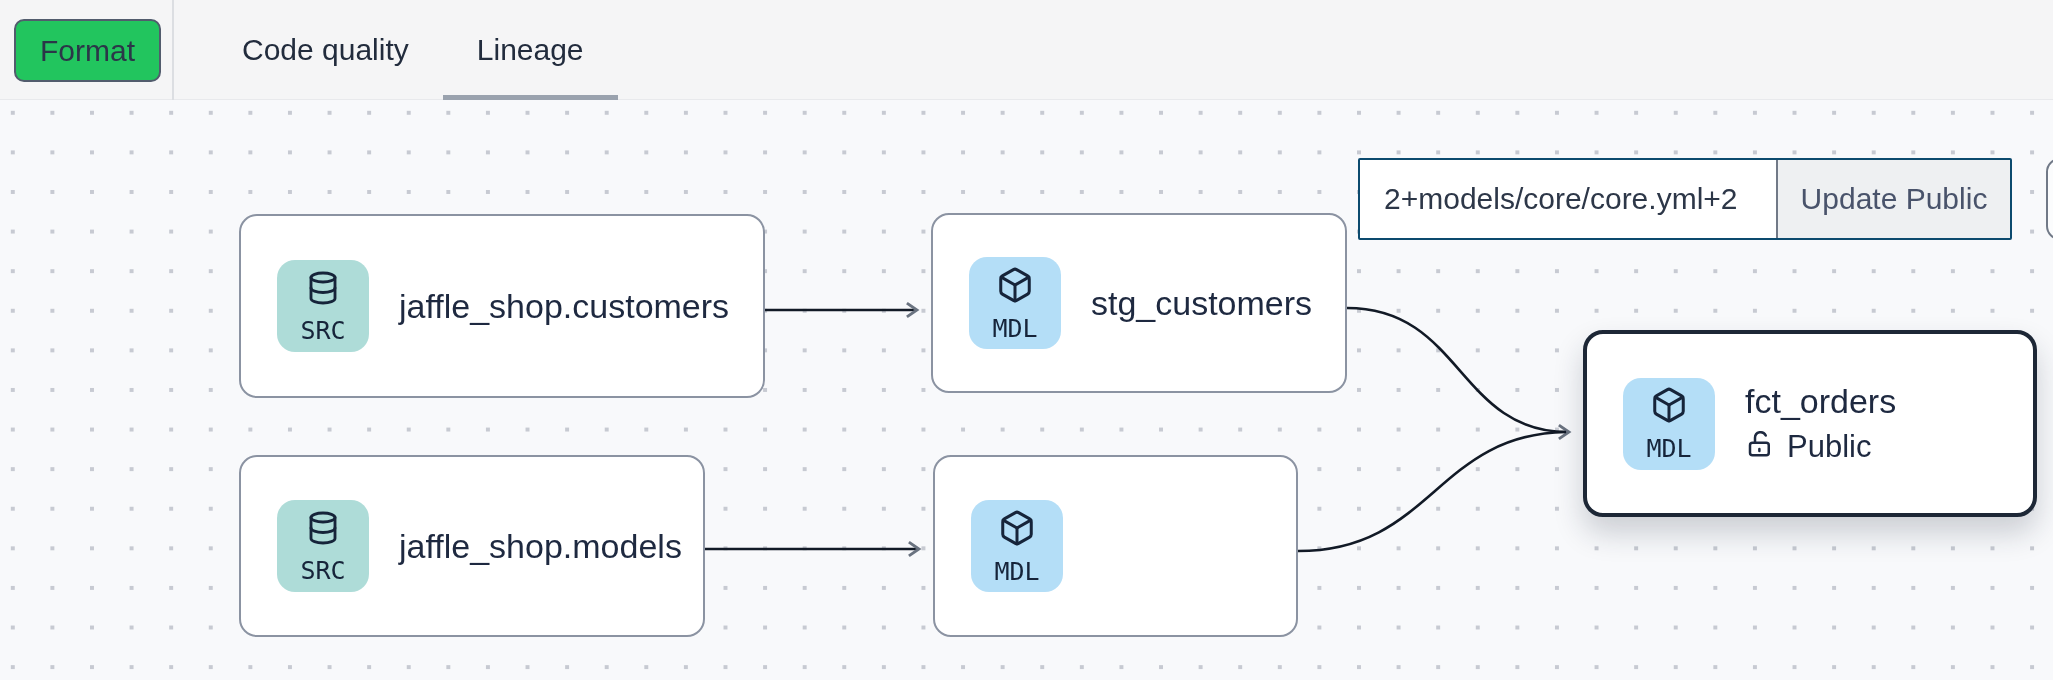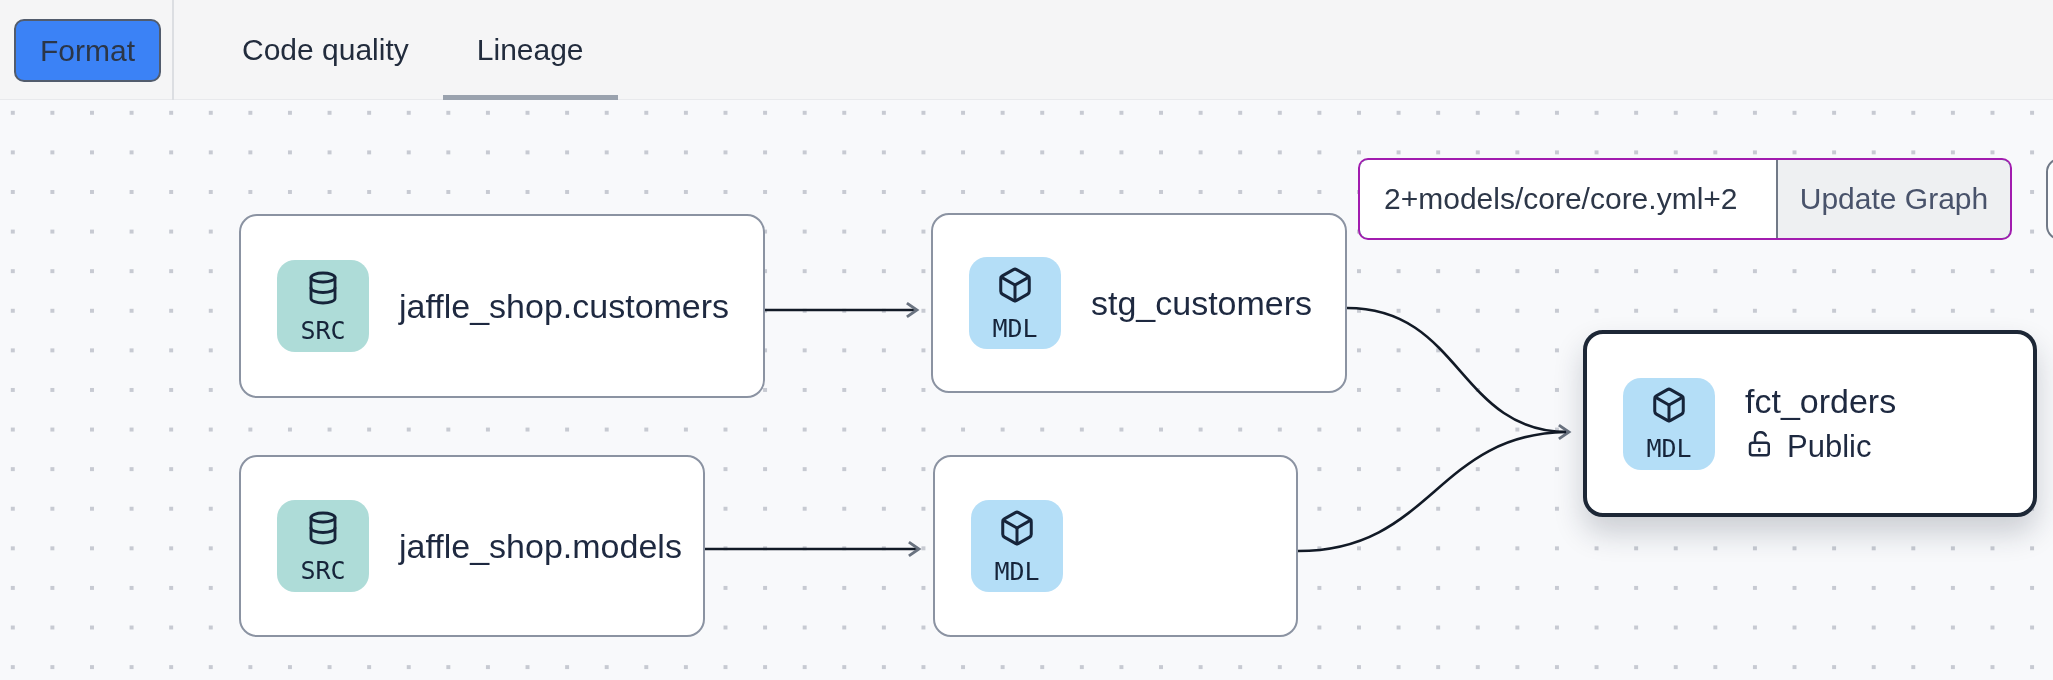--- a/index.html
+++ b/index.html
@@ -14,21 +14,21 @@
 
   
   .topbar {
     position:absolute; left:0; top:0; width:2053px; height:100px;
     background:#f5f5f6;
     border-bottom:1px solid #e8e9ec;
     z-index:5;
   }
   .format-btn {
     position:absolute; left:14px; top:19px; height:63px; min-width:130px;
-    background:#3b82f6;
+    background:#22c55e;
     border:2px solid #525c6d;
     border-radius:10px;
     font-size:30px; color:#2b3648;
     display:flex; align-items:center; justify-content:center;
     padding:0 24px;
     cursor:pointer;
     font-family:inherit;
   }
   .topbar-divider {
     position:absolute; left:172px; top:0; width:2px; height:100px;
@@ -109,22 +109,22 @@
   .node-src-customers { left:239px; top:214px; width:526px; height:184px; }
   .node-stg-customers { left:931px; top:213px; width:416px; height:180px; }
   .node-src-orders    { left:239px; top:455px; width:466px; height:182px; }
   .node-stg-orders    { left:933px; top:455px; width:365px; height:182px; }
   .node-fct-orders    { left:1583px; top:330px; width:454px; height:187px; }
 
   
   .graph-controls {
     position:absolute; left:1358px; top:158px; width:654px; height:82px;
     display:flex;
-    border:2px solid #a21caf;
-    border-radius:10px;
+    border:2px solid #0c4a6e;
+    border-radius:2px;
     background:#0c4a6e;
     overflow:hidden;
     z-index:6;
   }
   .selector-input {
     flex:1 1 auto; min-width:0;
     border:none; outline:none;
     background:#ffffff;
     padding:0 10px 0 24px;
     font-size:30px; color:#2d3748;
@@ -252,15 +252,15 @@
           <line x1="11.5" y1="16" x2="11.5" y2="17.5"></line>
         </svg>
       </span>
       <span>Public</span>
     </span>
   </div>
 </div>
 
 <div class="graph-controls">
   <input class="selector-input" type="text" value="2+models/core/core.yml+2" style="">
-  <button class="update-graph-btn">Update Graph</button>
+  <button class="update-graph-btn">Update Public</button>
 </div>
 <div class="edge-button-stub"></div>
 
 </body></html>

